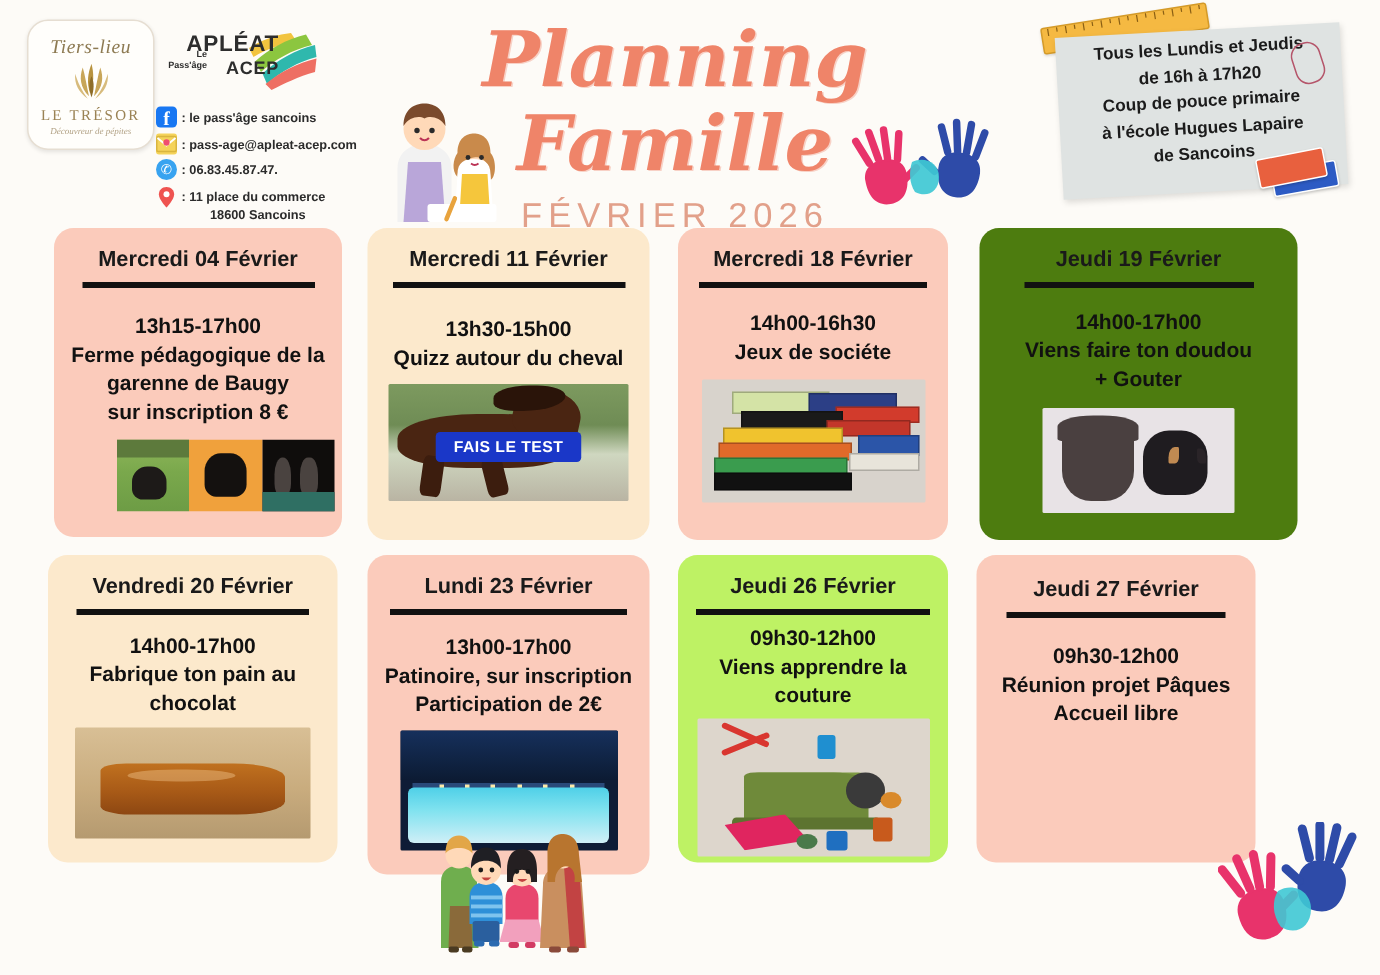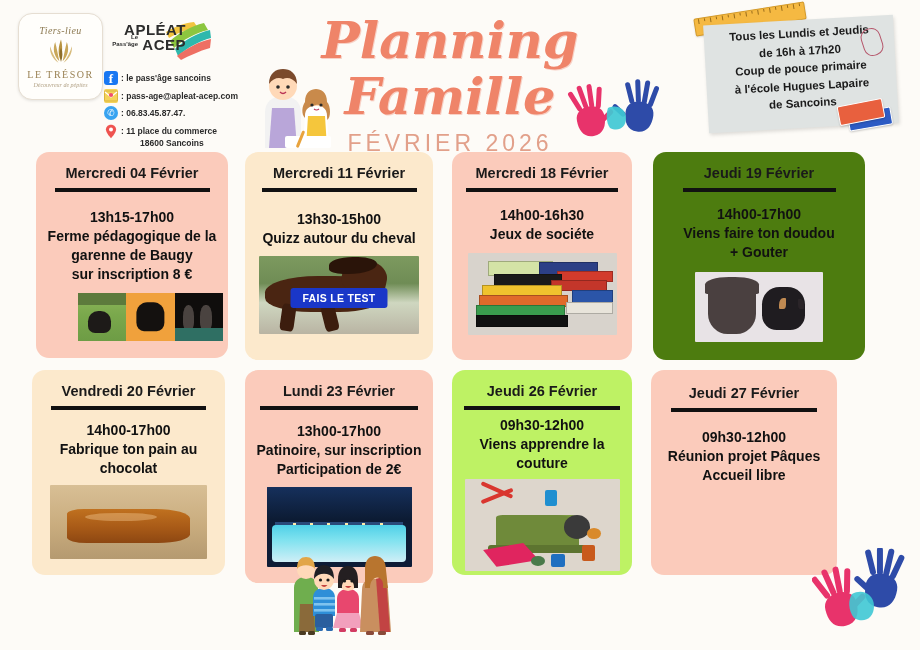--- a/index.html
+++ b/index.html
@@ -28,41 +28,41 @@
     background: #fffefb;
     border: 1px solid #e6ded2;
     border-radius: 14px;
     box-shadow: 0 1px 3px rgba(0,0,0,.10);
     display: flex; flex-direction: column;
     align-items: center; justify-content: center;
     overflow: hidden;
   }
   .tresor-top {
     font-family: "Liberation Serif", "DejaVu Serif", serif;
-    font-style: italic; font-size: 10px; color: #8d7a52; letter-spacing: .4px;
+    font-style: italic; font-size: 13px; color: #8d7a52; letter-spacing: .4px;
     margin-bottom: 1px;
   }
   .tresor-mark { width: 34px; height: 30px; }
   .tresor-name {
     font-family: "Liberation Serif", "DejaVu Serif", serif;
     font-size: 10px; letter-spacing: 1.5px; color: #9a8254; margin-top: 2px;
   }
   .tresor-sub {
     font-family: "Liberation Serif", "DejaVu Serif", serif;
     font-style: italic; font-size: 6px; color: #b2a286; margin-top: 2px;
   }
 
   .apleat-logo { position: absolute; left: 108px; top: 8px; width: 100px; height: 58px; }
   .apleat-text { position: absolute; left: 0; top: 14px; width: 78px; }
   .apleat-l1 {
     font-size: 15px; font-weight: bold; color: #2d2d2d;
     letter-spacing: .5px; text-align: right; line-height: 15px;
   }
   .apleat-l2 {
-    font-size: 15px; font-weight: bold; color: #2d2d2d;
+    font-size: 12px; font-weight: bold; color: #2d2d2d;
     letter-spacing: .5px; text-align: right; line-height: 16px;
   }
   .apleat-pass {
     position: absolute; left: -6px; top: 26px;
     font-size: 6px; font-weight: bold; color: #2d2d2d; line-height: 6.5px;
     text-align: right; width: 36px;
   }
   .apleat-swoosh { position: absolute; left: 56px; top: 0; }
 
   .contact { position: absolute; left: 104px; top: 70px; }

